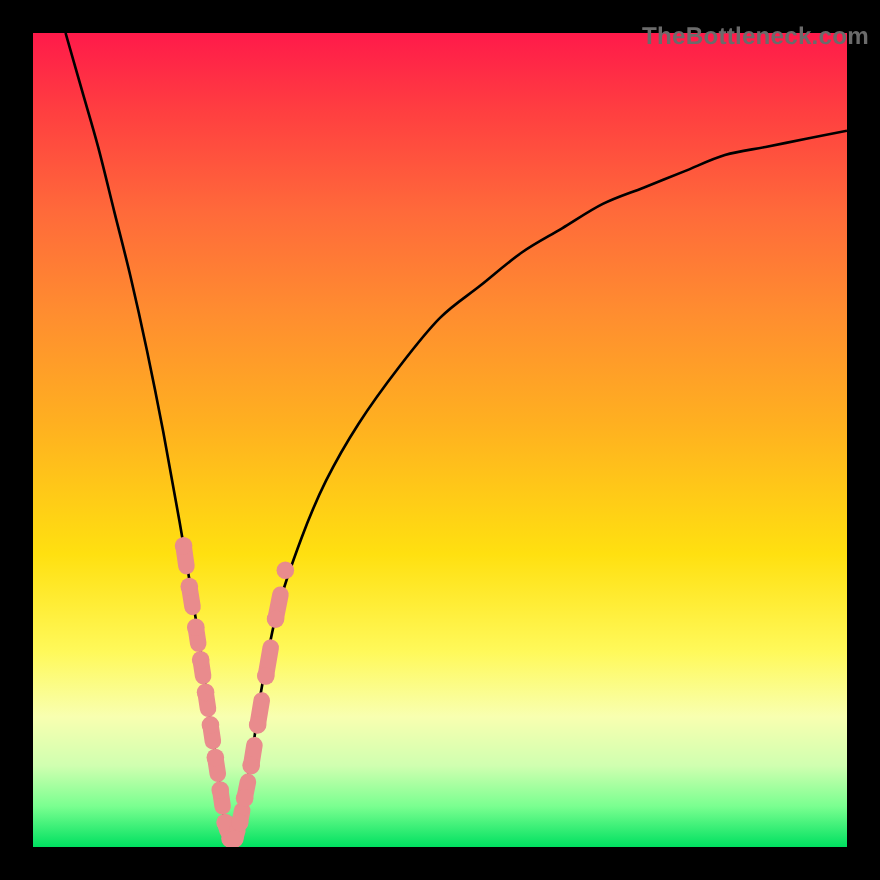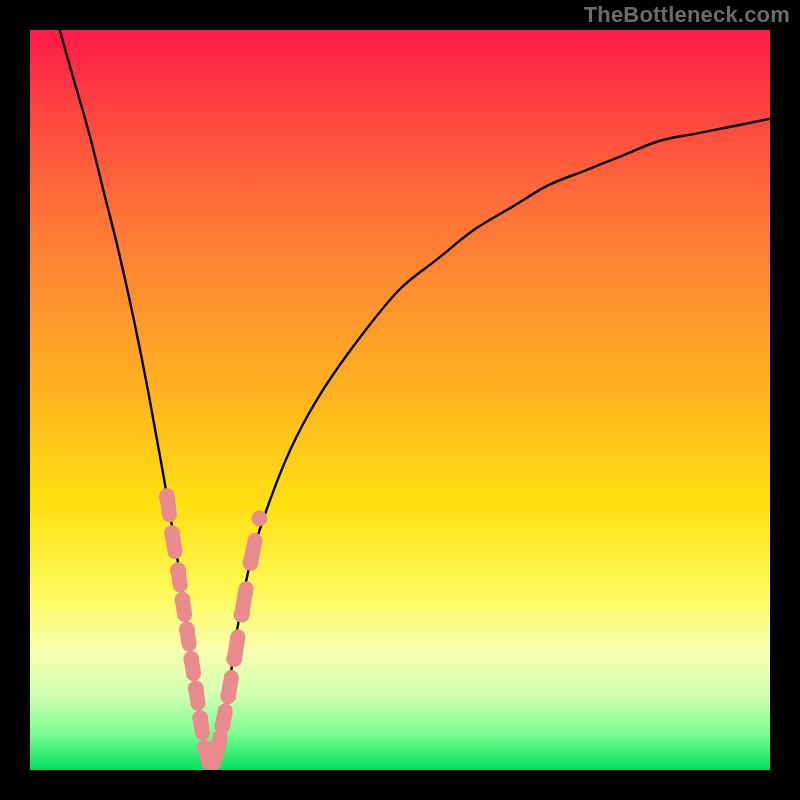--- a/index.html
+++ b/index.html
@@ -33,21 +33,21 @@
   .plot-svg {
     position: absolute;
     left: 0;
     top: 0;
     width: 740px;
     height: 740px;
     display: block;
   }
   .watermark {
     position: absolute;
-    top: 2px;
+    top: 20px;
     right: 10px;
     font-size: 22px;
     font-weight: 600;
     color: #6b6b6b;
     letter-spacing: 0.2px;
     user-select: none;
   }
 </style>
 </head>
 <body>

